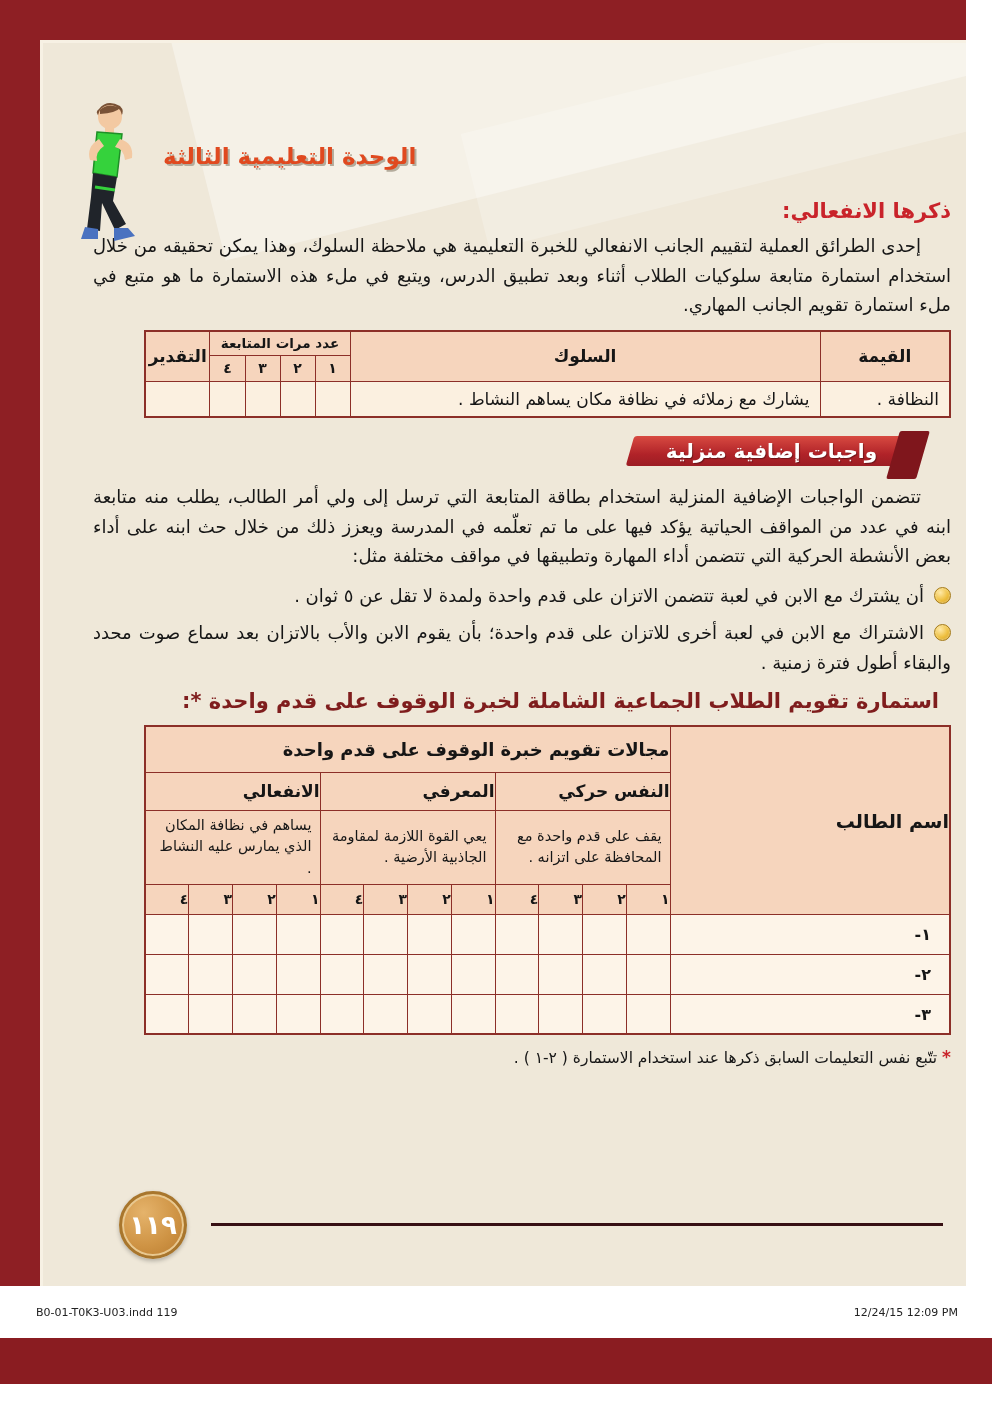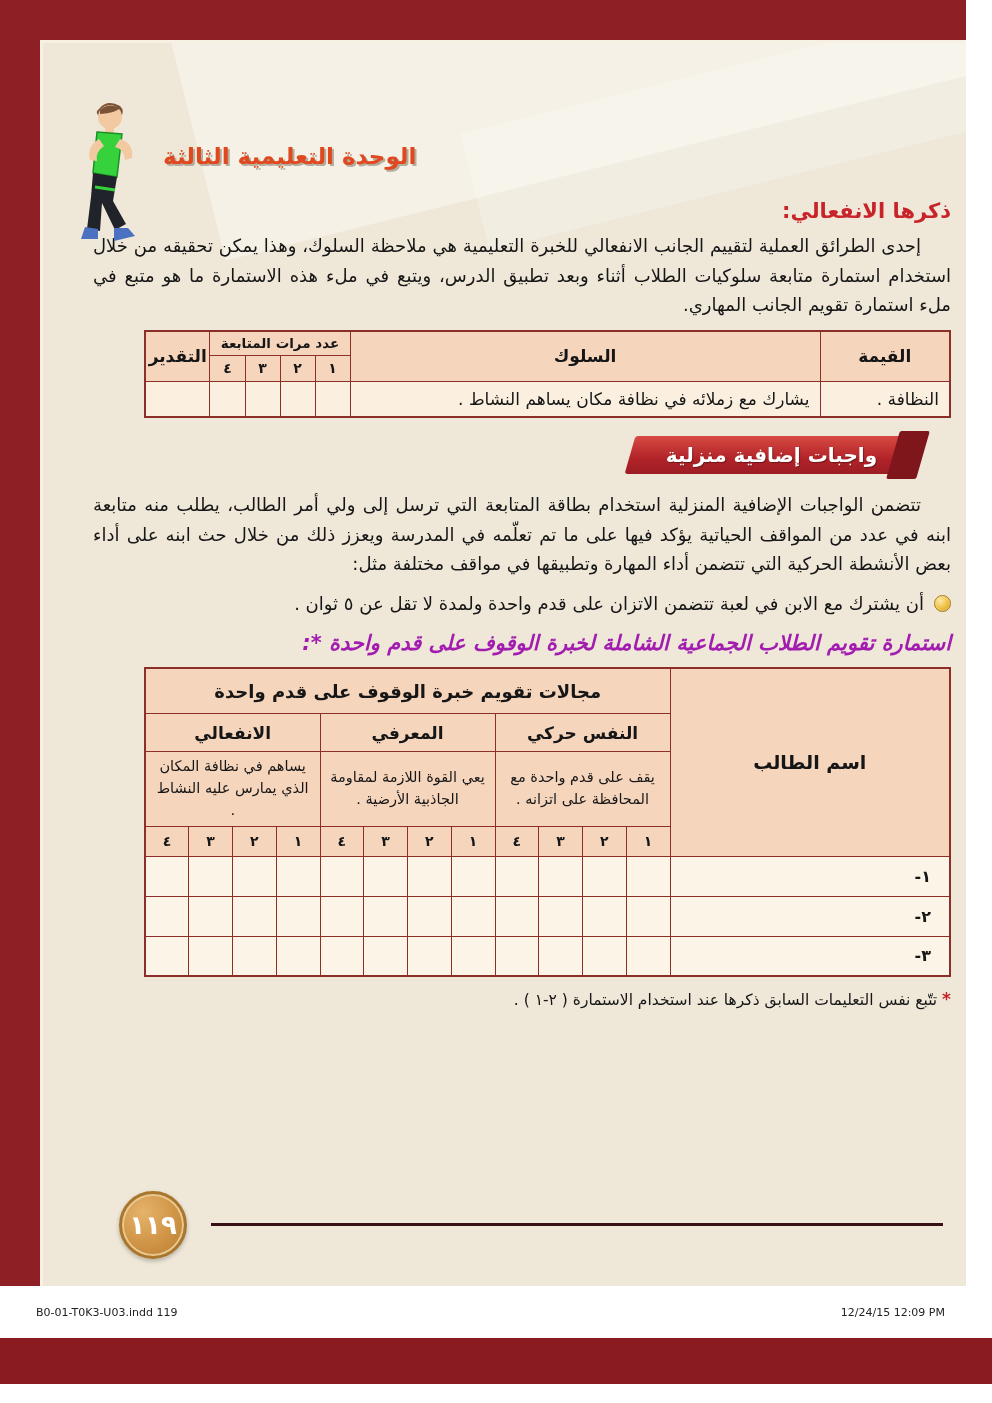--- a/index.html
+++ b/index.html
@@ -37,44 +37,44 @@
   table { border-collapse:collapse; table-layout:fixed; direction:rtl; }
   .t1 { width:805px; margin:8px 0 18px auto; border:2.5px solid #8c2f28; background:#fbf0e0; }
   .t1 td { border:1.5px solid #8c2f28; text-align:center; vertical-align:middle; }
   .t1 .hdr { background:#f6d5bd; font-weight:bold; font-size:17px; }
   .t1 .hdr-small { background:#f6d5bd; font-weight:bold; font-size:13.5px; height:24px; }
   .t1 .num { background:#f6d5bd; font-weight:bold; font-size:14px; height:26px; }
   .t1 .cell { background:#fbf0e0; font-size:17px; height:36px; }
   .t1 .txt-r { text-align:right; padding:2px 10px; }
 
   
-  .banner { position:relative; width:295px; height:38px; margin:4px 30px 16px auto; }
+  .banner { position:relative; width:295px; height:30px; margin:4px 30px 16px auto; }
   .banner-bg { position:absolute; left:4px; right:14px; top:0; bottom:0;
                background:linear-gradient(180deg,#d84a41,#b02228 62%,#9c1d24);
                transform:skewX(-16deg); border-radius:3px; }
   .banner-accent { position:absolute; right:-2px; top:-5px; width:30px; height:48px;
                    background:#7f161c; transform:skewX(-16deg); border-radius:2px; }
   .banner-label { position:absolute; left:30px; right:34px; top:0; bottom:0;
                   display:flex; align-items:center; justify-content:center;
                   color:#ffffff; font-weight:bold; font-size:20px;
                   text-shadow:1px 1px 1px rgba(0,0,0,.35); }
 
   
   .bullets { list-style:none; margin:2px 0 12px; }
   .bullets li { font-size:18px; line-height:1.65; text-align:justify; margin-bottom:7px; }
   .coin { display:inline-block; width:17px; height:17px; border-radius:50%;
           vertical-align:-2px; margin-left:10px;
           background:radial-gradient(circle at 35% 30%, #ffe9a8, #eebf3f 55%, #c8931f);
           border:1.5px solid #a57a18; box-shadow:inset 0 0 2px #fff3c9; }
 
-  .sec3-heading { font-size:21px; font-weight:bold; color:#a21caf; margin:10px 0 12px;font-style:italic; }
+  .sec3-heading { font-size:21px; font-weight:bold; color:#7f1d1d; margin:10px 12px 12px; }
 
   
   .t2 { width:805px; margin:0 0 12px auto; border:2.5px solid #8c2f28; background:#fdf4e8; }
-  .t2 td { border:1.5px solid #8c2f28; text-align:center; vertical-align:middle; }
+  .t2 td { border:1.5px solid #8c2f28; vertical-align:middle; }
   .t2 .title { background:#f6d5bd; font-weight:bold; font-size:18px; height:46px; }
   .t2 .name-h { background:#f6d5bd; font-weight:bold; font-size:19px; }
   .t2 .grp { background:#f6d5bd; font-weight:bold; font-size:17px; height:38px; }
   .t2 .desc { background:#f6d5bd; font-weight:normal; font-size:14.5px; line-height:1.5;
               height:62px; padding:4px 8px; }
   .t2 .num { background:#f6d5bd; font-weight:bold; font-size:14px; height:30px; }
   .t2 .cell { background:#fdf4e8; height:40px; }
   .t2 .name-cell { background:#fdf4e8; height:40px; text-align:right; padding-left:0;
                    padding-right:18px; font-weight:bold; font-size:16px; }
 
@@ -87,21 +87,21 @@
            background:radial-gradient(circle at 35% 30%, #e5b36b, #cf9445 55%, #b87a2e);
            border:3px solid #a8762d;
            box-shadow:inset 0 0 0 2px #e8c890, 0 2px 4px rgba(0,0,0,.25);
            color:#ffffff; font-weight:bold; font-size:26px;
            display:flex; align-items:center; justify-content:center; }
   .rule { position:absolute; left:168px; top:1180px; width:732px; height:3px;
           background:#371014; z-index:2; }
 
   
   .footer-l { position:absolute; left:36px; top:1306px; font-size:11px; color:#222; direction:ltr; }
-  .footer-r { position:absolute; right:47px; top:1306px; font-size:11px; color:#222; direction:ltr; }
+  .footer-r { position:absolute; right:34px; top:1306px; font-size:11px; color:#222; direction:ltr; }
   .bottom-bar { position:absolute; left:0; top:1338px; width:992px; height:46px; background:#8a1c21; }
 </style>
 </head>
 <body>
 
 <div class="page">
 
   <div class="frame-top"></div>
   <div class="frame-left"></div>
 
@@ -170,20 +170,23 @@
         <div class="banner-accent"></div>
         <span class="banner-label">واجبات إضافية منزلية</span>
       </div>
 
       <p class="para indent">تتضمن الواجبات الإضافية المنزلية استخدام بطاقة المتابعة التي ترسل إلى ولي أمر الطالب، يطلب منه متابعة ابنه في عدد من المواقف الحياتية يؤكد فيها على ما تم تعلّمه في المدرسة ويعزز ذلك من خلال حث ابنه على أداء بعض الأنشطة الحركية التي تتضمن أداء المهارة وتطبيقها في مواقف مختلفة مثل:</p>
 
       <ul class="bullets">
         <li>
           <span class="coin"></span><span>أن يشترك مع الابن في لعبة تتضمن الاتزان على قدم واحدة ولمدة لا تقل عن ٥ ثوان .</span>
         </li>
+        <li>
+          <span class="coin"></span><span>الاشتراك مع الابن في لعبة أخرى للاتزان على قدم واحدة؛ بأن يقوم الابن والأب بالاتزان بعد سماع صوت محدد والبقاء أطول فترة زمنية .</span>
+        </li>
       </ul>
 
       <h3 class="sec3-heading">استمارة تقويم الطلاب الجماعية الشاملة لخبرة الوقوف على قدم واحدة *:</h3>
 
       <table class="t2">
         <colgroup>
           <col style="width:280px">
           <col style="width:43.75px">
             <col style="width:43.75px">
             <col style="width:43.75px">

